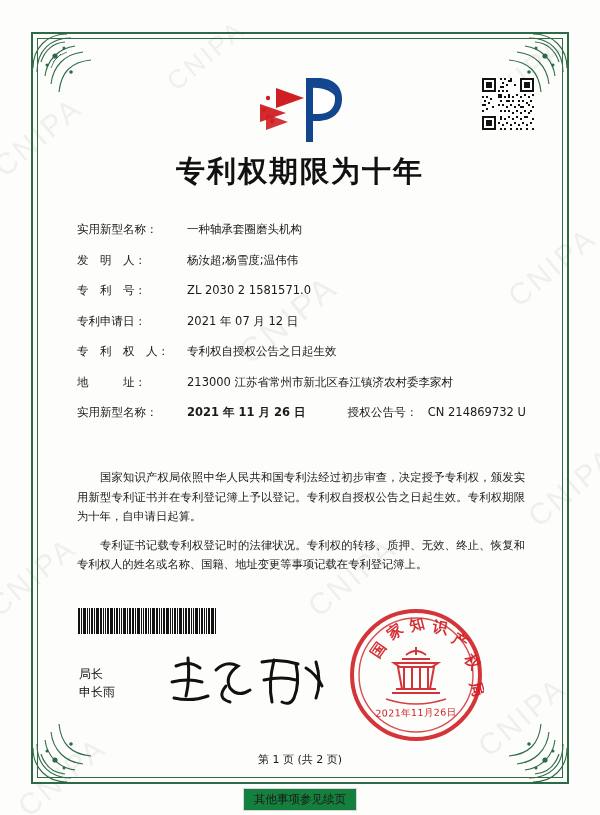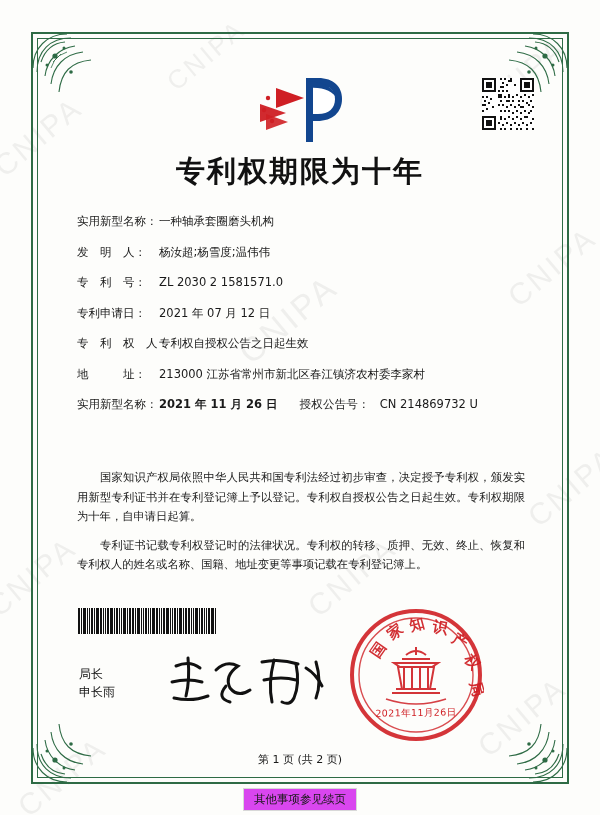--- a/index.html
+++ b/index.html
@@ -97,43 +97,44 @@
     font-size: 29px;
     font-weight: bold;
     letter-spacing: 2px;
     color: #111;
     font-family: "DejaVu Sans", sans-serif;
   }
 
   
   .fields {
     position: absolute;
-    left: 77px; top: 214px;
+    left: 77px; top: 222px;
     width: 450px;
   }
   .row {
     display: flex;
     align-items: baseline;
     margin-bottom: 15.5px;
     font-size: 11.5px;
     color: #1a1a1a;
   }
   .row .lbl {
     width: 82px;
     flex: 0 0 82px;
     letter-spacing: 0px;
     white-space: nowrap;
   }
   .row .val {
     flex: 1 1 auto;
     white-space: nowrap;
+    margin-left: 28px;
   }
   .row.dual .val { flex: 0 0 auto; font-weight: bold; }
   .row.dual .lbl2 {
-    margin-left: 22px;
+    margin-left: 42px;
     white-space: nowrap;
     letter-spacing: 0.2px;
   }
   .row.dual .val2 { margin-left: 10px; white-space: nowrap;}
 
   
   .paras {
     position: absolute;
     left: 77px; top: 468px;
     width: 448px;
@@ -201,21 +202,21 @@
   .footnote {
     position: absolute;
     left: 0; right: 0; top: 788px;
     text-align: center;
   }
   .footnote span {
     display: inline-block;
     font-size: 11.5px;
     color: #1a1a1a;
     border: 1px solid #d8d8d8;
-    background: #d946ef;
+    background: #15803d;
     padding: 3px 10px;
   }
 </style>
 </head>
 <body>
 
 <div class="page">
 
   <div class="wm wm10">CNIPA</div>
   <div class="wm wm1">CNIPA</div>

